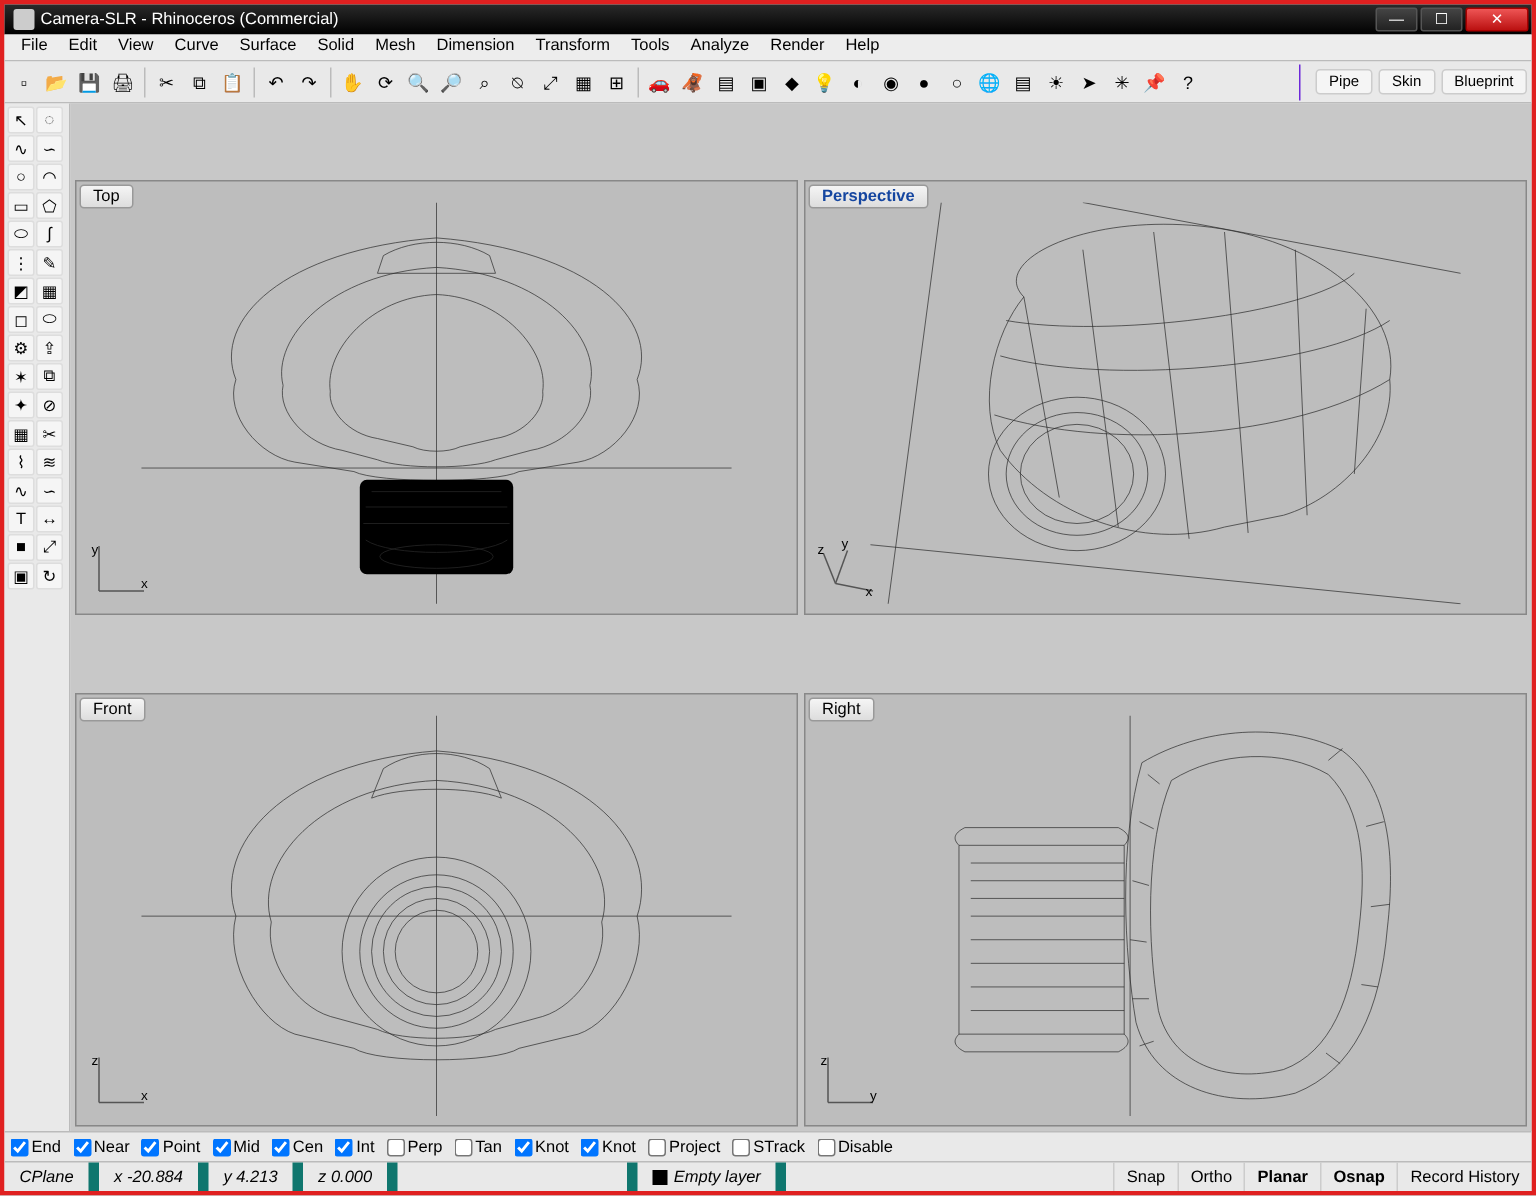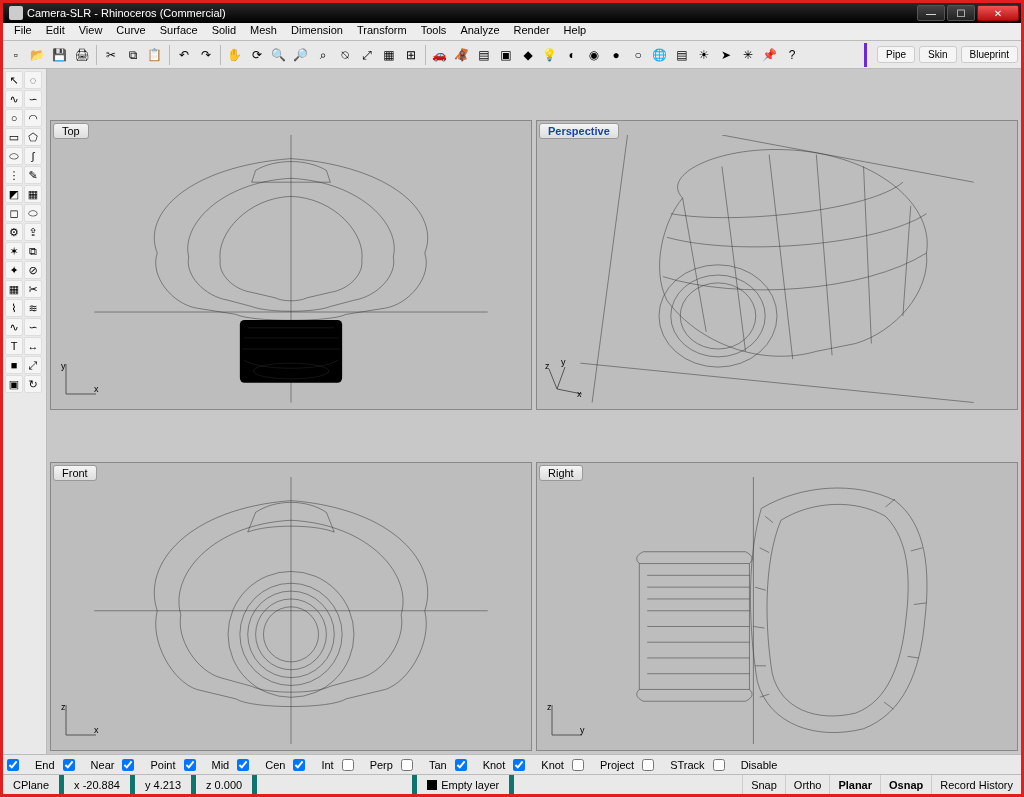--- a/index.html
+++ b/index.html
@@ -14,43 +14,43 @@
 .winbtn.close { background: linear-gradient(to bottom,#e55,#b11); border-color: #a00; width: 42px; }
 
 
 .menubar { height: 18px; background: #ededed; border-bottom: 1px solid #bbb; display: flex; padding: 0 4px; }
 .menubar .mi { padding: 1px 7px; cursor: default; }
 
 
 .toolbar { height: 28px; background: #e9e9e9; border-bottom: 1px solid #bbb; display: flex; align-items: center; padding: 1px 3px; gap: 2px; }
 .tbtn { width: 20px; height: 20px; border-radius: 3px; display: flex; align-items: center; justify-content: center; }
 .tsep { width: 1px; height: 20px; background: #bbb; margin: 0 2px; }
-.tab-group { display: flex; gap: 4px; margin-left: auto; border-left: 3px solid #6d28d9; padding-left: 10px; align-items: center; height: 24px; }
+.tab-group { display: flex; gap: 4px; margin-left: auto; border-left: 1px solid #6d28d9; padding-left: 10px; align-items: center; height: 24px; }
 .tabbtn { padding: 2px 8px; border: 1px solid #ccc; border-radius: 3px; background: #f5f5f5; font-size: 10px; }
 
 
 .work { flex: 1; display: flex; min-height: 0; }
 .toolbox { width: 44px; background: #e9e9e9; border-right: 1px solid #bbb; display: flex; flex-wrap: wrap; align-content: flex-start; padding: 2px; gap: 1px; }
 .toolbox .tool { width: 18px; height: 18px; border: 1px solid #ddd; border-radius: 2px; background: #f5f5f5; display:flex;align-items:center;justify-content:center; }
 
 .viewgrid { flex: 1; display: grid; grid-template-columns: 1fr 1fr; grid-template-rows: 1fr 1fr; gap: 4px; padding: 3px; background: #c8c8c8; }
 .viewport { background: #bdbdbd; border: 1px solid #888; position: relative; overflow: hidden; margin-top: 48px; }
 .vplabel { position: absolute; top: 2px; left: 2px; background: linear-gradient(to bottom,#f5f5f5,#ddd); border: 1px solid #999; border-radius: 3px; padding: 1px 8px; font-size: 11px; font-weight: 400; z-index: 5; }
 .vplabel.active { font-weight: 700; color: #1546a0; }
 .axes { position: absolute; bottom: 10px; left: 10px; width: 40px; height: 40px; font-size: 9px; color: #555; }
 .axes svg { overflow: visible; }
 
 
 .osnapbar { height: 20px; background: #e9e9e9; border-top: 1px solid #bbb; display: flex; align-items: center; padding: 0 4px; gap: 8px; font-size: 11px; }
-.osnap-item { display: flex; align-items: center; gap: 16px; }
+.osnap-item { display: flex; align-items: center; gap: 2px; }
 .osnap-item input { width: 12px; height: 12px; }
 
 
 .statusbar { height: 20px; background: #e9e9e9; border-top: 1px solid #bbb; display: flex; align-items: center; font-size: 11px; }
-.statusbar .cell { padding: 0 10px; border-right: 5px solid #0f766e; height: 100%; display: flex; align-items: center; }
+.statusbar .cell { padding: 0 10px; border-right: 7px solid #0f766e; height: 100%; display: flex; align-items: center; font-style: italic; }
 .statusbar .toggle { padding: 0 8px; border-left: 1px solid #ccc; height: 100%; display: flex; align-items: center; }
 .statusbar .toggle.bold { font-weight: 700; }
 .statusbar .sq { width: 10px; height: 10px; background: #000; margin-right: 4px; }
 
 
 .wire { position: absolute; inset: 14px 6px 6px 6px; }
 .wire svg { width: 100%; height: 100%; }
 .wire path, .wire ellipse, .wire line, .wire circle { fill: none; stroke: #2a2a2a; stroke-width: 0.6; }
 .constr-line { stroke-width: 1; }
 .green { stroke: #0a0; }

